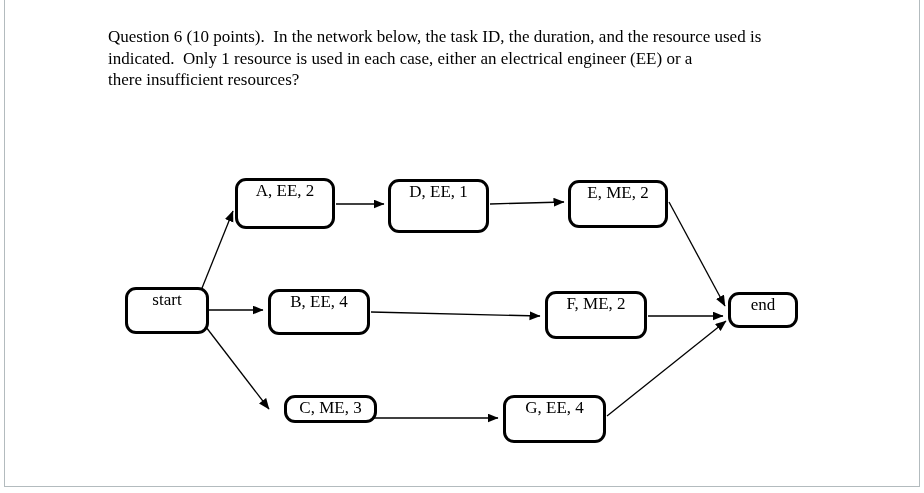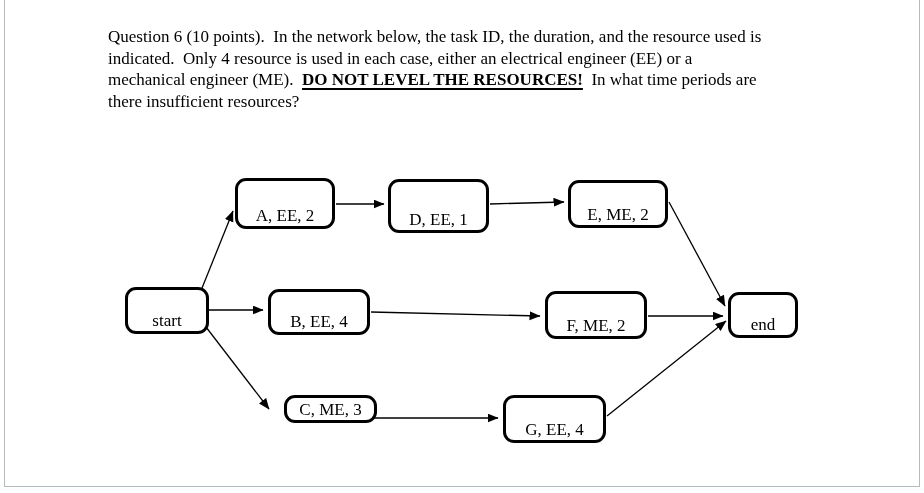--- a/index.html
+++ b/index.html
@@ -58,35 +58,34 @@
     stroke: #000000;
     stroke-width: 1.3;
   }
   .node {
     position: absolute;
     box-sizing: border-box;
     background: #ffffff;
     border: 3.5px solid #000000;
     border-radius: 11px;
     display: flex;
-    align-items: flex-end;
+    align-items: flex-start;
     justify-content: center;
     font-size: 17px;
     color: #000000;
   }
 </style>
 </head>
 <body>
 
 <div class="page-frame"></div>
 
 <div class="question">
   <div class="q-line">Question 6 (10 points).  In the network below, the task ID, the duration, and the resource used is</div>
-  <div class="q-line">indicated.  Only 4 resource is used in each case, either an electrical engineer (EE) or a</div>
-  <div class="q-line"><span>mechanical engineer (ME).  </span><span class="q-em">DO NOT LEVEL THE RESOURCES!</span><span>  In what time periods are</span></div>
+  <div class="q-line">indicated.  Only 1 resource is used in each case, either an electrical engineer (EE) or a</div>
   <div class="q-line">there insufficient resources?</div>
 </div>
 
 <div class="diagram">
   <svg class="edges" width="924" height="493" viewBox="0 0 924 493">
     <defs>
       <marker id="arrow" markerUnits="userSpaceOnUse" markerWidth="12" markerHeight="10" refX="10.5" refY="4.5" orient="auto">
         <path d="M0,0 L11,4.5 L0,9 Z" fill="#000000"></path>
       </marker>
     </defs>
@@ -113,21 +112,21 @@
       </div>
       <div class="node" style="left: 568px; top: 180px; width: 100px; height: 48px;">
         <span>E, ME, 2</span>
       </div>
       <div class="node" style="left: 268px; top: 289px; width: 102px; height: 46px;">
         <span>B, EE, 4</span>
       </div>
       <div class="node" style="left: 545px; top: 291px; width: 102px; height: 48px;">
         <span>F, ME, 2</span>
       </div>
-      <div class="node" style="left: 728px; top: 292px; width: 70px; height: 46px;">
+      <div class="node" style="left: 728px; top: 292px; width: 70px; height: 36px;">
         <span>end</span>
       </div>
       <div class="node" style="left: 284px; top: 395px; width: 93px; height: 28px;">
         <span>C, ME, 3</span>
       </div>
       <div class="node" style="left: 503px; top: 395px; width: 103px; height: 48px;">
         <span>G, EE, 4</span>
       </div>
     </div>
 </div>

